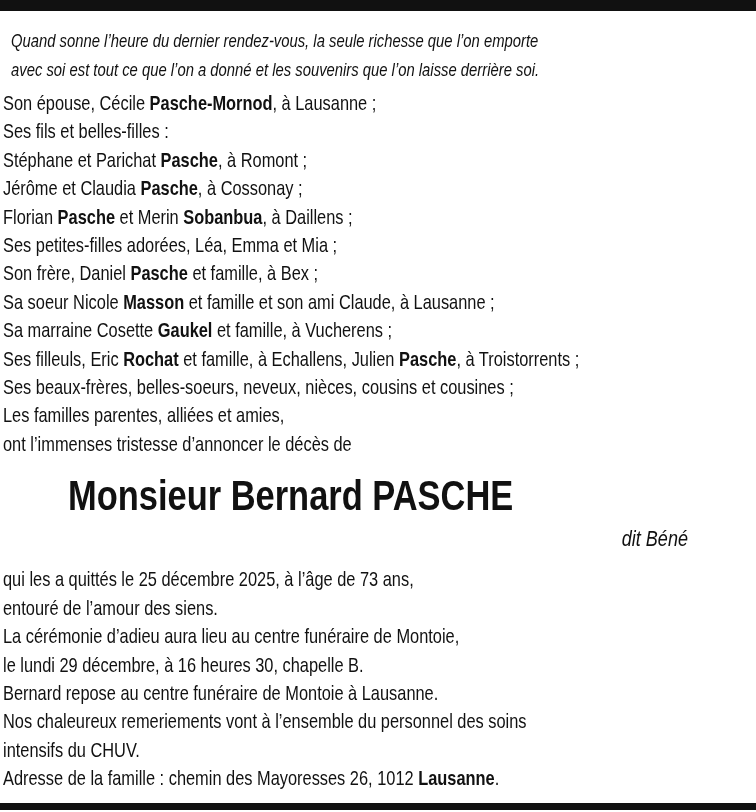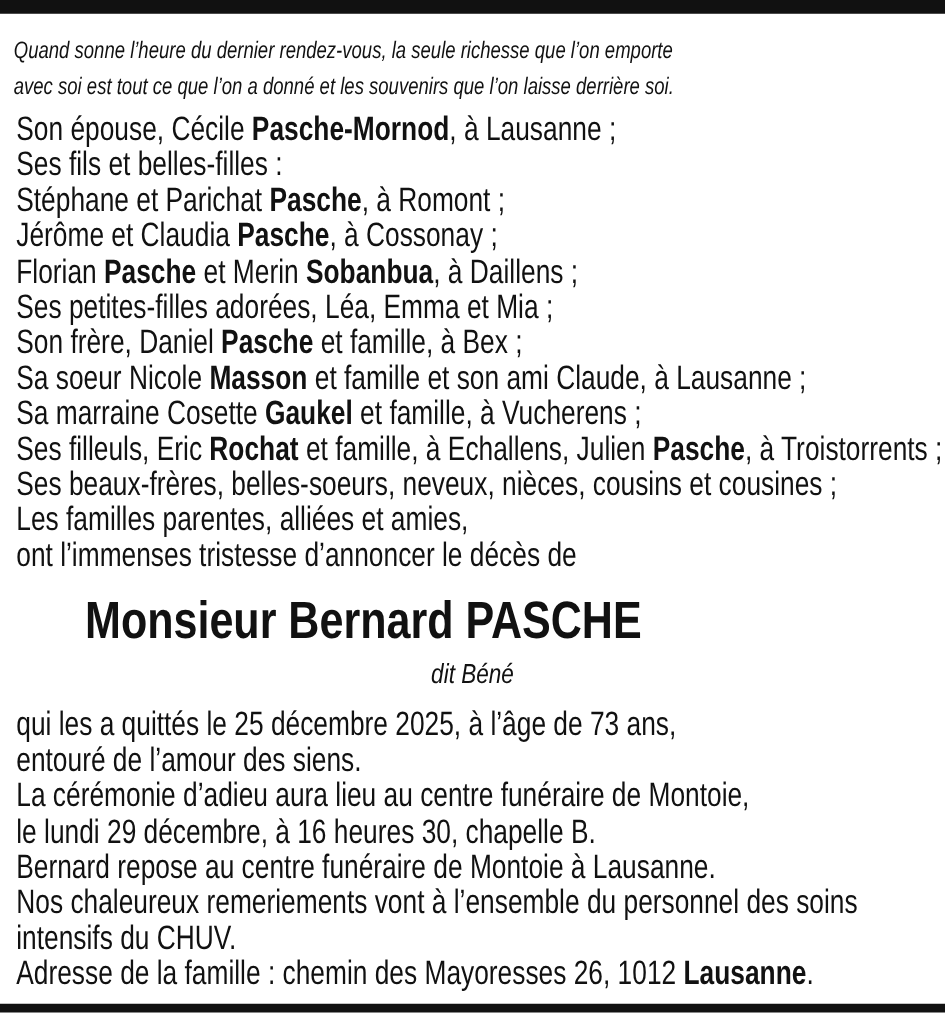--- a/index.html
+++ b/index.html
@@ -10,26 +10,26 @@
     position: relative;
     overflow: hidden;
   }
   .rule { background: #111111; width: 100%; }
   .rule-top { height: 11px; }
   .rule-bottom { position: absolute; left: 0; bottom: 2px; height: 7px; }
   
   .cline { transform: scaleX(0.78); transform-origin: 0 50%; white-space: nowrap; }
   .ccenter { transform: scaleX(0.82); transform-origin: 50% 50%; white-space: nowrap; }
   .epigraph { margin: 16px 0 0 11px; font-style: italic; font-size: 19px; line-height: 28.5px; }
-  .textblock { margin-left: 13px; font-size: 27px; line-height: 28.4px; }
+  .textblock { margin-left: 3px; font-size: 21px; line-height: 28.4px; }
   .family { margin-top: 5px; }
   .details { margin-top: 13px; }
   .b { font-weight: 700; }
   .title { margin-top: 14px; font-size: 42px; font-weight: 700; line-height: 47px; }
-  .alias { margin-top: 7px; text-align: center; font-style: italic; font-size: 22px; line-height: 26px; }
+  .alias { margin-top: 7px; text-align: right; font-style: italic; font-size: 22px; line-height: 26px; }
 </style>
 </head>
 <body>
 
 <div class="rule rule-top"></div>
 
 <div class="epigraph">
   <div class="cline">Quand sonne l’heure du dernier rendez-vous, la seule richesse que l’on emporte</div>
   <div class="cline">avec soi est tout ce que l’on a donné et les souvenirs que l’on laisse derrière soi.</div>
 </div>

